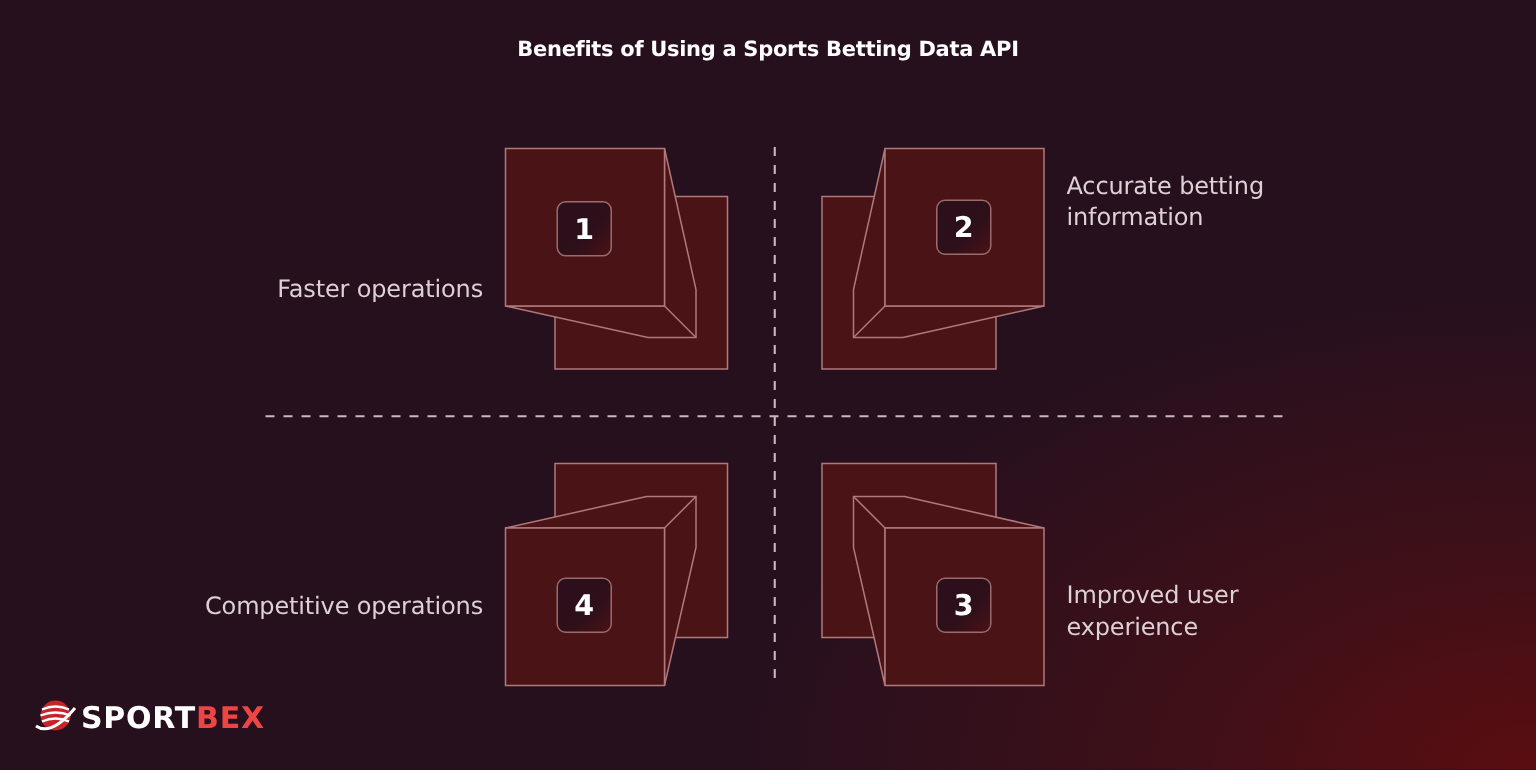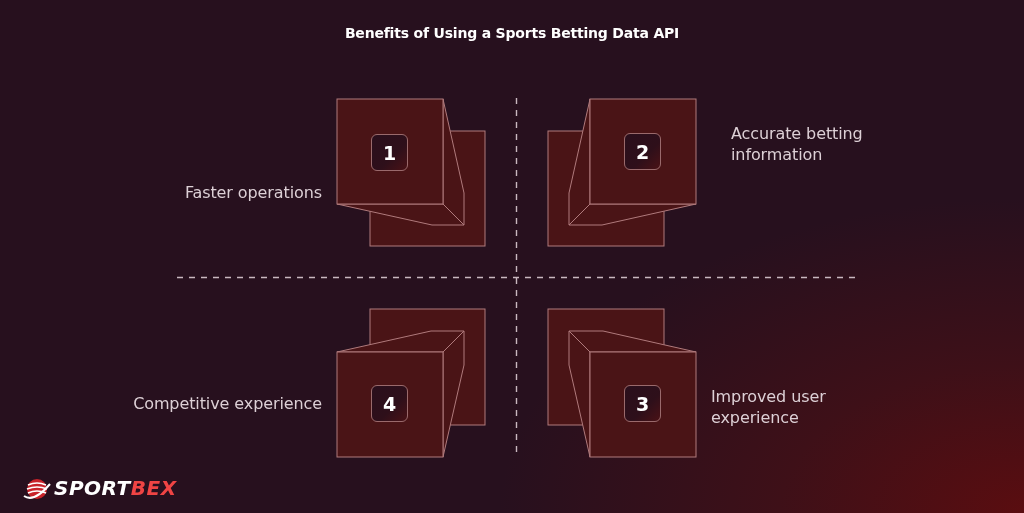--- a/index.html
+++ b/index.html
@@ -7,21 +7,21 @@
     background:radial-gradient(ellipse 700px 420px at 1024px 513px,#5a0d10 0%,#3e1018 35%,rgba(38,16,30,0) 75%),#27101e;
     font-family:"DejaVu Sans","Liberation Sans",sans-serif;}
   .title{position:absolute;left:0;top:25px;width:1024px;text-align:center;color:#ffffff;
     font-weight:bold;font-size:14px;letter-spacing:-0.2px;}
   .label{position:absolute;color:#ddd0d6;font-size:16px;line-height:21px;letter-spacing:-0.1px;}
   .label.right-align{text-align:right;}
   svg.diagram{position:absolute;left:0;top:0;}
   .badge{position:absolute;width:37px;height:37px;border:1.5px solid #9a6a6c;border-radius:6px;
     background:linear-gradient(135deg,#2a0f1c 0%,#2e0f1a 60%,#4a1216 100%);
     color:#ffffff;font-weight:bold;font-size:19px;display:flex;align-items:center;justify-content:center;box-sizing:border-box;}
-  .logo{position:absolute;left:22px;top:476px;display:flex;align-items:flex-start;font-style:italic;}
+  .logo{position:absolute;left:22px;top:464px;display:flex;align-items:flex-end;}
   .logo-text{font-weight:bold;font-size:20px;letter-spacing:0.5px;line-height:24px;}
   .logo-a{color:#ffffff;}
   .logo-b{color:#ef4444;}
 </style>
 </head>
 <body>
 
 <div class="title">Benefits of Using a Sports Betting Data API</div>
 
 <svg class="diagram" width="1024" height="513">
@@ -61,31 +61,31 @@
   </g>
 </svg>
 
 <div class="badge" style="left:371px;top:134px;">1</div>
 <div class="badge" style="left:624px;top:133px;">2</div>
 <div class="badge" style="left:624px;top:385px;">3</div>
 <div class="badge" style="left:371px;top:385px;">4</div>
 
 <div class="label right-align" style="left:120px;top:138px;width:202px;margin-top:44px;">Faster operations</div>
 
-<div class="label" style="left:711px;top:123px;width:200px;margin-left:20px;">
+<div class="label" style="left:711px;top:113px;width:200px;">
   <div>Accurate betting</div>
   <div>information</div>
 </div>
 
 <div class="label" style="left:711px;top:386px;width:200px;">
   <div>Improved user</div>
   <div>experience</div>
 </div>
 
-<div class="label right-align" style="left:80px;top:393px;width:242px;">Competitive experience</div>
+<div class="label right-align" style="left:80px;top:393px;width:242px;">Competitive operations</div>
 
 <div class="logo">
   <svg width="30" height="26" viewBox="0 0 30 26" style="margin-right:2px;">
     <ellipse cx="15" cy="13" rx="10" ry="10" fill="#c8232a"></ellipse>
     <path d="M6 9 Q15 5 24 9" stroke="#ffffff" stroke-width="1.6" fill="none"></path>
     <path d="M5 13 Q15 9 25 13" stroke="#ffffff" stroke-width="1.6" fill="none"></path>
     <path d="M6 17 Q15 13 24 17" stroke="#ffffff" stroke-width="1.6" fill="none"></path>
     <path d="M2 20 Q12 27 28 8" stroke="#ffffff" stroke-width="2" fill="none"></path>
   </svg>
   <span class="logo-text logo-a">SPORT</span>

